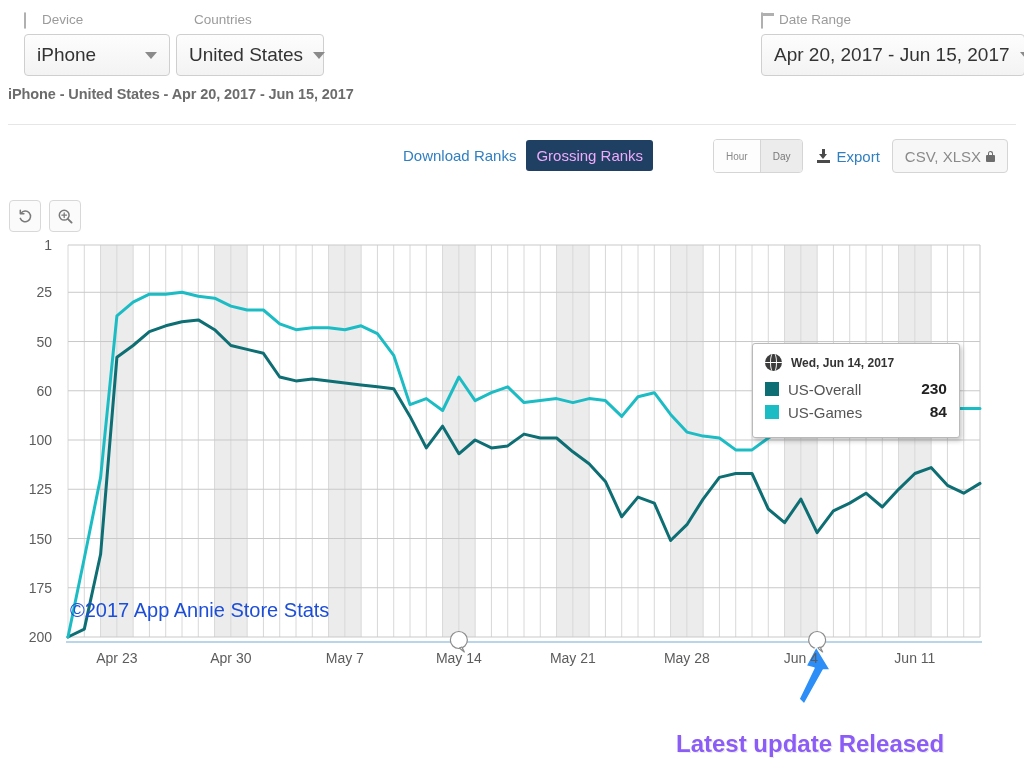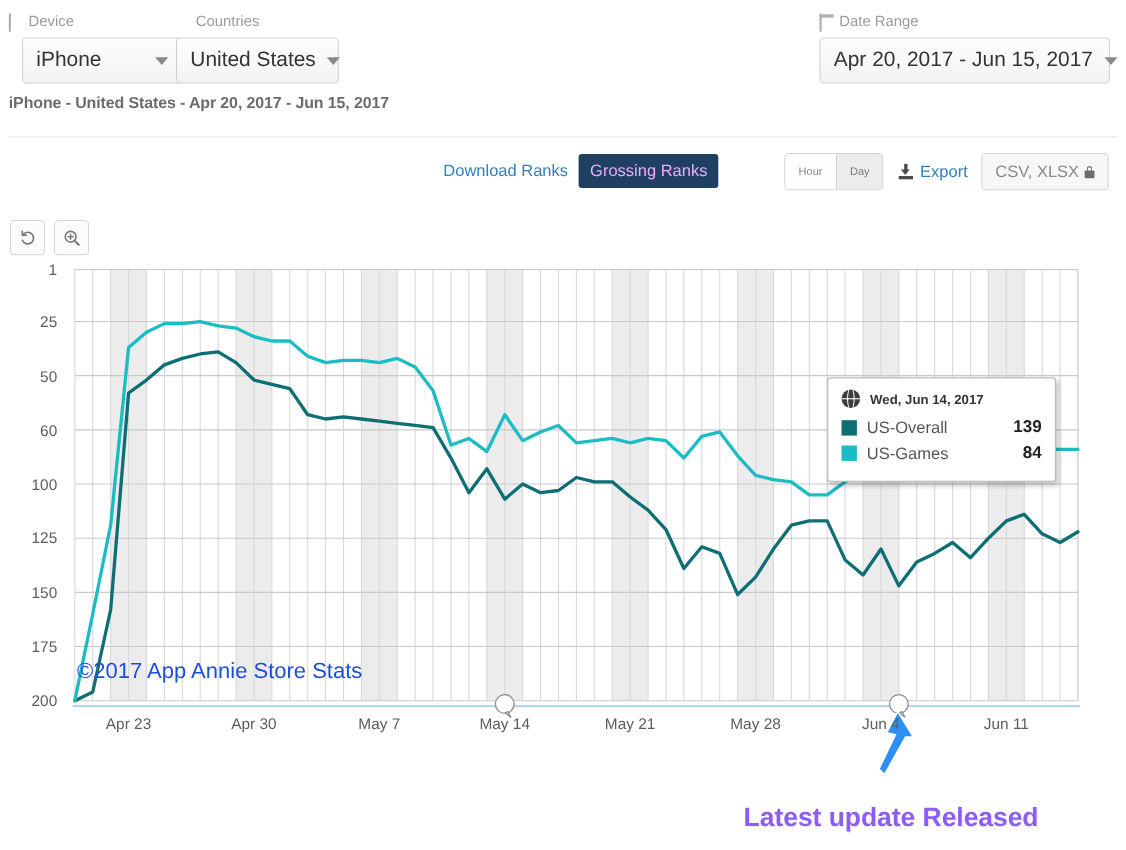--- a/index.html
+++ b/index.html
@@ -5,21 +5,21 @@
   html,body{margin:0;padding:0;}
   body{
     width:1024px;height:773px;
     background:#ffffff;
     font-family:"Liberation Sans", sans-serif;
     color:#4a4a4a;
     overflow:hidden;
     position:relative;
   }
   
-  .filter-bar{position:absolute;left:0;top:0;width:1004px;height:84px;}
+  .filter-bar{position:absolute;left:16px;top:0;width:1004px;height:84px;}
   .filter-group{position:absolute;}
   .filter-label{
     font-size:13.5px;color:#9b9b9b;font-weight:400;
     display:flex;align-items:center;gap:5px;line-height:16px;
     white-space:nowrap;
   }
   .filter-label .ic{display:inline-block;width:13px;height:14px;position:relative;flex:0 0 auto;}
   .ic-device{border:1.5px solid #b0b0b0;border-radius:2px;width:9px;height:12px;box-sizing:border-box;}
   .ic-globe{width:13px;height:13px;border-radius:50%;background:#a8a8a8;position:relative;overflow:hidden;}
   .ic-globe:before{content:"";position:absolute;left:3px;top:-1px;width:3px;height:15px;border-radius:50%;border:1px solid #fff;box-sizing:border-box;}
@@ -37,21 +37,21 @@
     font-size:19px;color:#333;
     position:relative;
     cursor:pointer;
   }
   .select-box .val{white-space:nowrap;}
   .caret{
     width:0;height:0;border-left:6px solid transparent;border-right:6px solid transparent;
     border-top:7px solid #8b8b8b;margin-left:10px;flex:0 0 auto;
   }
   #device-group{left:8px;top:12px;width:146px;}
-  #device-group .select-box{width:146px;justify-content:space-between;margin-left:12px;}
+  #device-group .select-box{width:146px;justify-content:space-between;}
   #country-group{left:160px;top:12px;}
   #country-group .select-box{width:148px;justify-content:space-between;}
   #daterange-group{left:745px;top:12px;}
   #daterange-group .select-box{width:264px;justify-content:space-between;}
 
   .summary-title{
     position:absolute;left:8px;top:86px;
     font-size:14.5px;font-weight:bold;color:#6c6c6c;letter-spacing:-0.1px;
   }
   .divider{
@@ -344,21 +344,21 @@
 </div>
 
 <div class="tooltip">
   <div class="tt-head">
     <span class="tt-globe"></span>
     <span class="tt-date">Wed, Jun 14, 2017</span>
   </div>
   <div class="tt-row">
     <span class="tt-sw" id="sw0" style="background: rgb(13, 110, 115);"></span>
     <span class="tt-name">US-Overall</span>
-    <span class="tt-val">139</span>
+    <span class="tt-val">230</span>
   </div>
   <div class="tt-row">
     <span class="tt-sw" id="sw1" style="background: rgb(28, 188, 196);"></span>
     <span class="tt-name">US-Games</span>
     <span class="tt-val">84</span>
   </div>
 </div>
 
 <div class="annot-text">Latest update Released</div>
 

